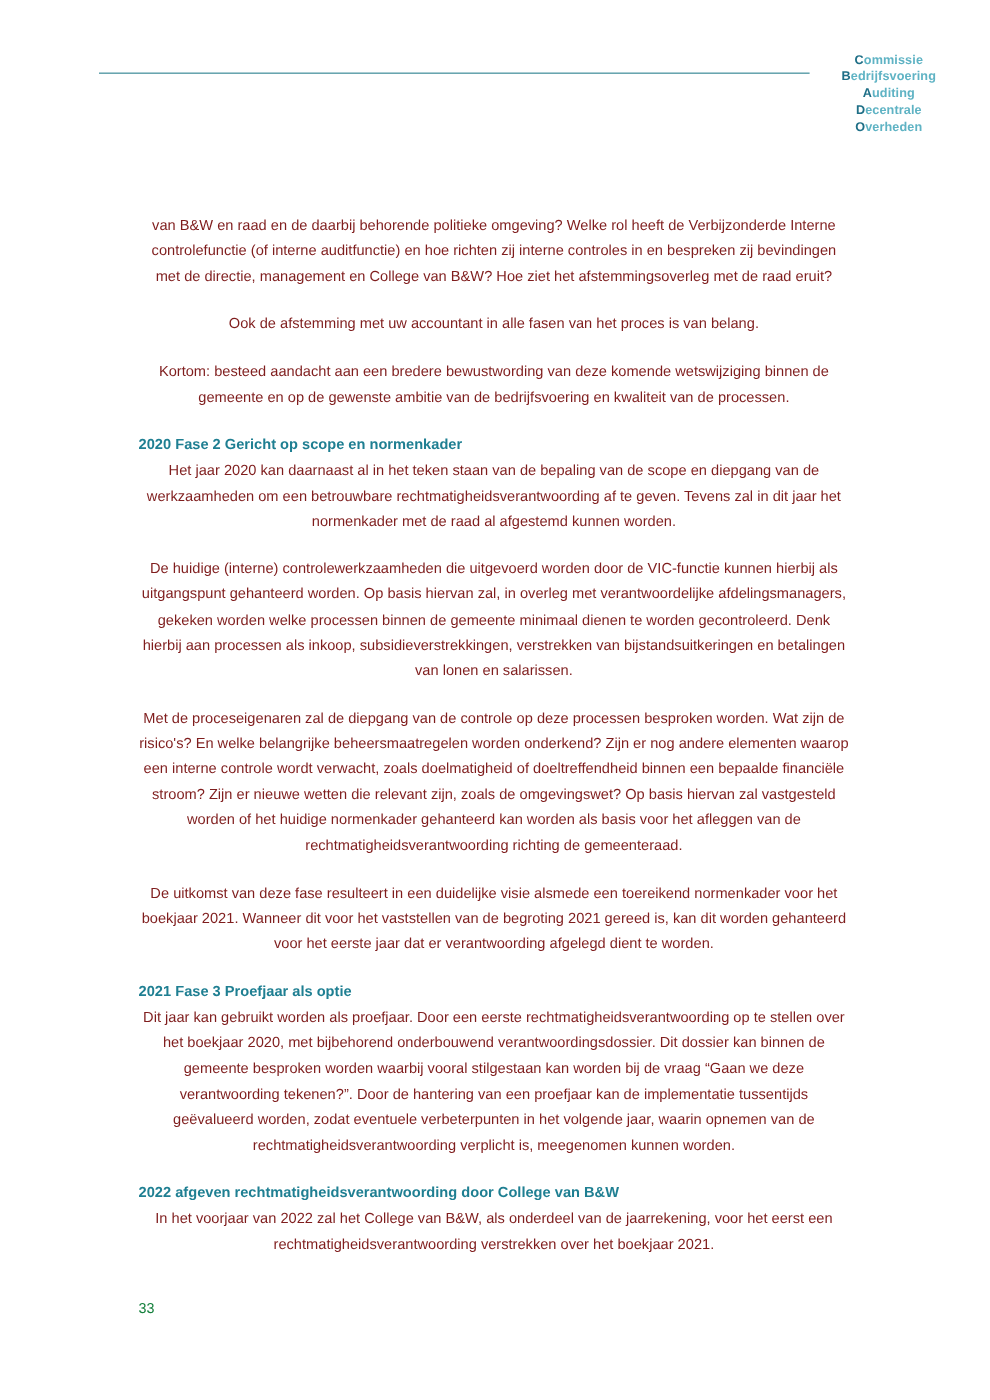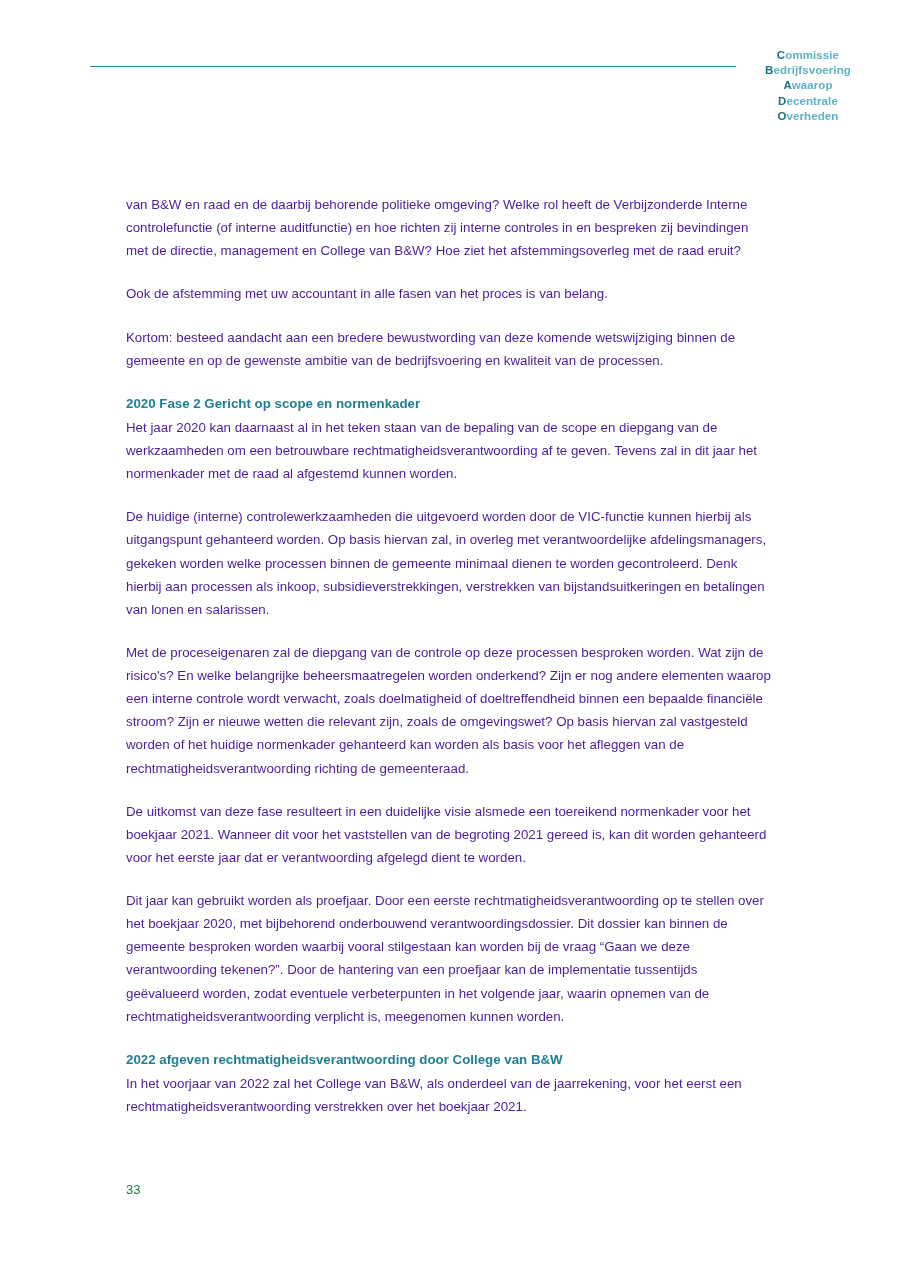--- a/index.html
+++ b/index.html
@@ -61,22 +61,22 @@
   .content {
     position: absolute;
     top: 193px;
     left: 126px;
     width: 646px;
   }
   p.para {
     margin: 0 0 20px 0;
     font-size: 13.3px;
     line-height: 1.74;
-    color: #4c1d95;
-    text-align: left;
+    color: #7f1d1d;
+    text-align: center;
   }
   h2.subhead {
     margin: 0 0 1px 0;
     font-size: 13.3px;
     line-height: 1.74;
     font-weight: bold;
     color: #1f7f92;
   }
   .sec-block {
     margin-bottom: 20px;
@@ -106,21 +106,21 @@
 </head>
 <body>
 
 <div class="page">
 
   <div class="header">
     <div class="header-rule"></div>
     <div class="logo">
       <div class="logo-line"><span class="cap">C</span><span>ommissie</span></div>
       <div class="logo-line"><span class="cap">B</span><span>edrijfsvoering</span></div>
-      <div class="logo-line"><span class="cap">A</span><span>waarop</span></div>
+      <div class="logo-line"><span class="cap">A</span><span>uditing</span></div>
       <div class="logo-line"><span class="cap">D</span><span>ecentrale</span></div>
       <div class="logo-line"><span class="cap">O</span><span>verheden</span></div>
     </div>
   </div>
 
   <div class="content">
 
     <p class="para">van B&amp;W en raad en de daarbij behorende politieke omgeving? Welke rol heeft de Verbijzonderde Interne controlefunctie (of interne auditfunctie) en hoe richten zij interne controles in en bespreken zij bevindingen met de directie, management en College van B&amp;W? Hoe ziet het afstemmingsoverleg met de raad eruit?</p>
     <p class="para">Ook de afstemming met uw accountant in alle fasen van het proces is van belang.</p>
     <p class="para">Kortom: besteed aandacht aan een bredere bewustwording van deze komende wetswijziging binnen de gemeente en op de gewenste ambitie van de bedrijfsvoering en kwaliteit van de processen.</p>
@@ -128,20 +128,21 @@
     <div class="sec-block">
       <h2 class="subhead">2020 Fase 2 Gericht op scope en normenkader</h2>
       <p class="para">Het jaar 2020 kan daarnaast al in het teken staan van de bepaling van de scope en diepgang van de werkzaamheden om een betrouwbare rechtmatigheidsverantwoording af te geven. Tevens zal in dit jaar het normenkader met de raad al afgestemd kunnen worden.</p>
     </div>
 
     <p class="para">De huidige (interne) controlewerkzaamheden die uitgevoerd worden door de VIC-functie kunnen hierbij als uitgangspunt gehanteerd worden. Op basis hiervan zal, in overleg met verantwoordelijke afdelingsmanagers, gekeken worden welke processen binnen de gemeente minimaal dienen te worden gecontroleerd. Denk hierbij aan processen als inkoop, subsidieverstrekkingen, verstrekken van bijstandsuitkeringen en betalingen van lonen en salarissen.</p>
     <p class="para">Met de proceseigenaren zal de diepgang van de controle op deze processen besproken worden. Wat zijn de risico's? En welke belangrijke beheersmaatregelen worden onderkend? Zijn er nog andere elementen waarop een interne controle wordt verwacht, zoals doelmatigheid of doeltreffendheid binnen een bepaalde financiële stroom? Zijn er nieuwe wetten die relevant zijn, zoals de omgevingswet? Op basis hiervan zal vastgesteld worden of het huidige normenkader gehanteerd kan worden als basis voor het afleggen van de rechtmatigheidsverantwoording richting de gemeenteraad.</p>
     <p class="para">De uitkomst van deze fase resulteert in een duidelijke visie alsmede een toereikend normenkader voor het boekjaar 2021. Wanneer dit voor het vaststellen van de begroting 2021 gereed is, kan dit worden gehanteerd voor het eerste jaar dat er verantwoording afgelegd dient te worden.</p>
 
     <div class="sec-block">
+      <h2 class="subhead">2021 Fase 3 Proefjaar als optie</h2>
       <p class="para">Dit jaar kan gebruikt worden als proefjaar. Door een eerste rechtmatigheidsverantwoording op te stellen over het boekjaar 2020, met bijbehorend onderbouwend verantwoordingsdossier. Dit dossier kan binnen de gemeente besproken worden waarbij vooral stilgestaan kan worden bij de vraag “Gaan we deze verantwoording tekenen?”. Door de hantering van een proefjaar kan de implementatie tussentijds geëvalueerd worden, zodat eventuele verbeterpunten in het volgende jaar, waarin opnemen van de rechtmatigheidsverantwoording verplicht is, meegenomen kunnen worden.</p>
     </div>
 
     <div class="sec-block">
       <h2 class="subhead">2022 afgeven rechtmatigheidsverantwoording door College van B&amp;W</h2>
       <p class="para">In het voorjaar van 2022 zal het College van B&amp;W, als onderdeel van de jaarrekening, voor het eerst een rechtmatigheidsverantwoording verstrekken over het boekjaar 2021.</p>
     </div>
 
   </div>
 

